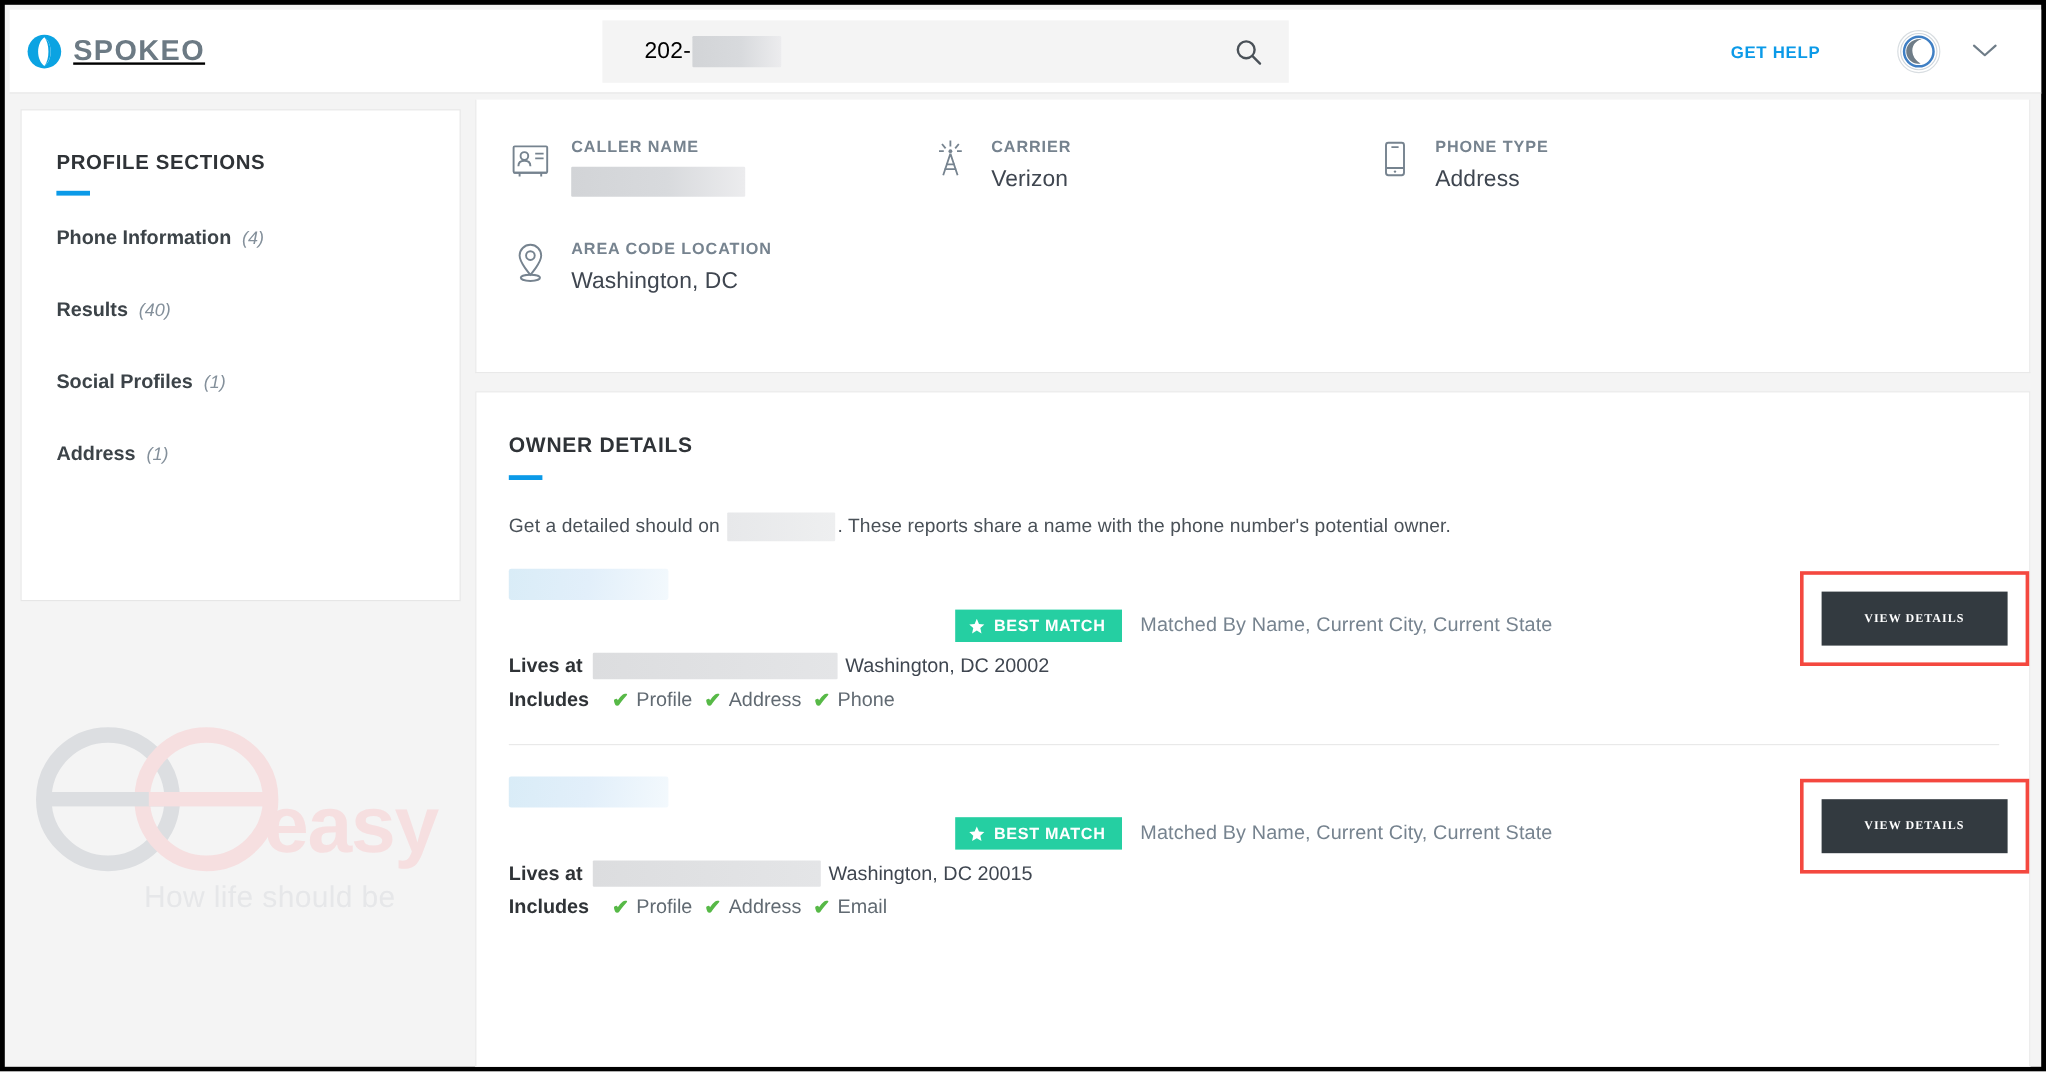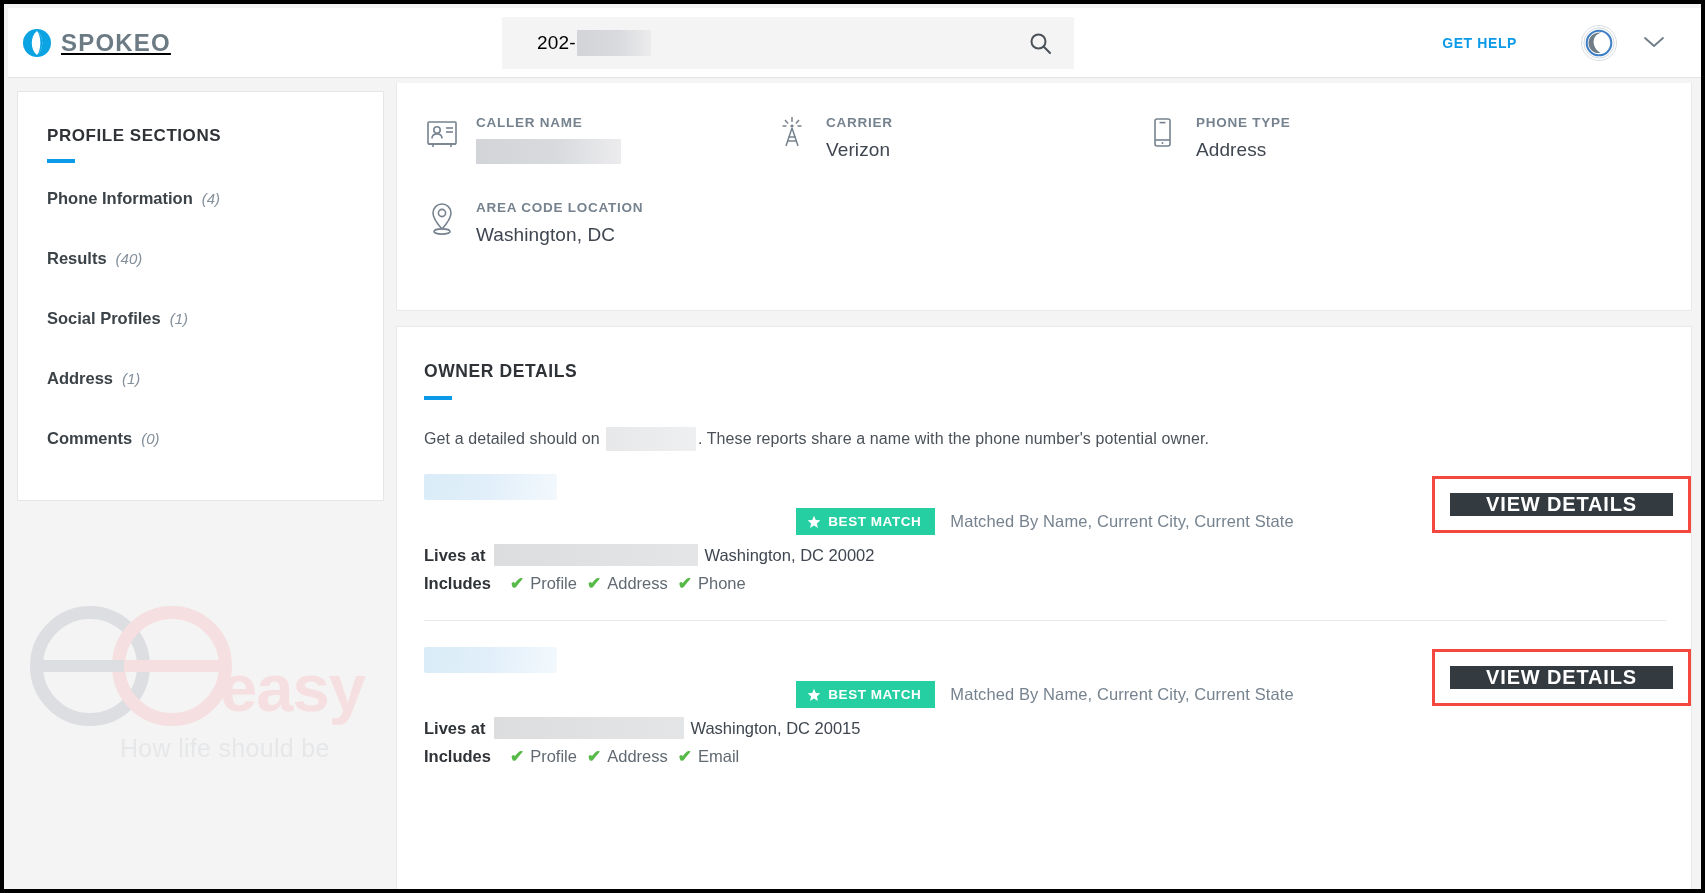--- a/index.html
+++ b/index.html
@@ -184,23 +184,23 @@
   .res-line3 { display: flex; align-items: center; font-size: 16.5px; color: #616a72; }
   .chk { color: #57b947; font-size: 17px; font-weight: bold; margin: 0 6px 0 10px; }
   .chk:first-of-type { margin-left: 9px; }
 
   .vd-wrap {
     position: absolute; right: -25px; top: 0;
     border: 3px solid #f4483f; padding: 14px 15px;
   }
   .vd-btn {
     background: #333a40; color: #ffffff;
-    font-size: 20px; font-weight: bold; letter-spacing: .85px;
-    padding: 0 36px; border: none; cursor: pointer;
-    font-family: Liberation Sans, sans-serif;
+    font-size: 10px; font-weight: bold; letter-spacing: .85px;
+    padding: 17px 36px; border: none; cursor: pointer;
+    font-family: Liberation Serif, serif;
   }
 </style>
 </head>
 <body>
 
 <div class="frame">
 
   <div class="header">
 
     <div class="logo">
@@ -250,24 +250,20 @@
       <span class="sb-label">Results</span>
       <span class="sb-count">(40)</span>
     </div>
     <div class="sb-item">
       <span class="sb-label">Social Profiles</span>
       <span class="sb-count">(1)</span>
     </div>
     <div class="sb-item">
       <span class="sb-label">Address</span>
       <span class="sb-count">(1)</span>
-    </div>
-    <div class="sb-item">
-      <span class="sb-label">Comments</span>
-      <span class="sb-count">(0)</span>
     </div>
   </div>
 
   <div class="watermark">
     <div class="wm-ring grey"></div>
     <div class="wm-ring pink"></div>
     <div class="wm-bar grey"></div>
     <div class="wm-bar pink"></div>
     <div class="wm-easy">easy</div>
     <div class="wm-tag">How life should be</div>

